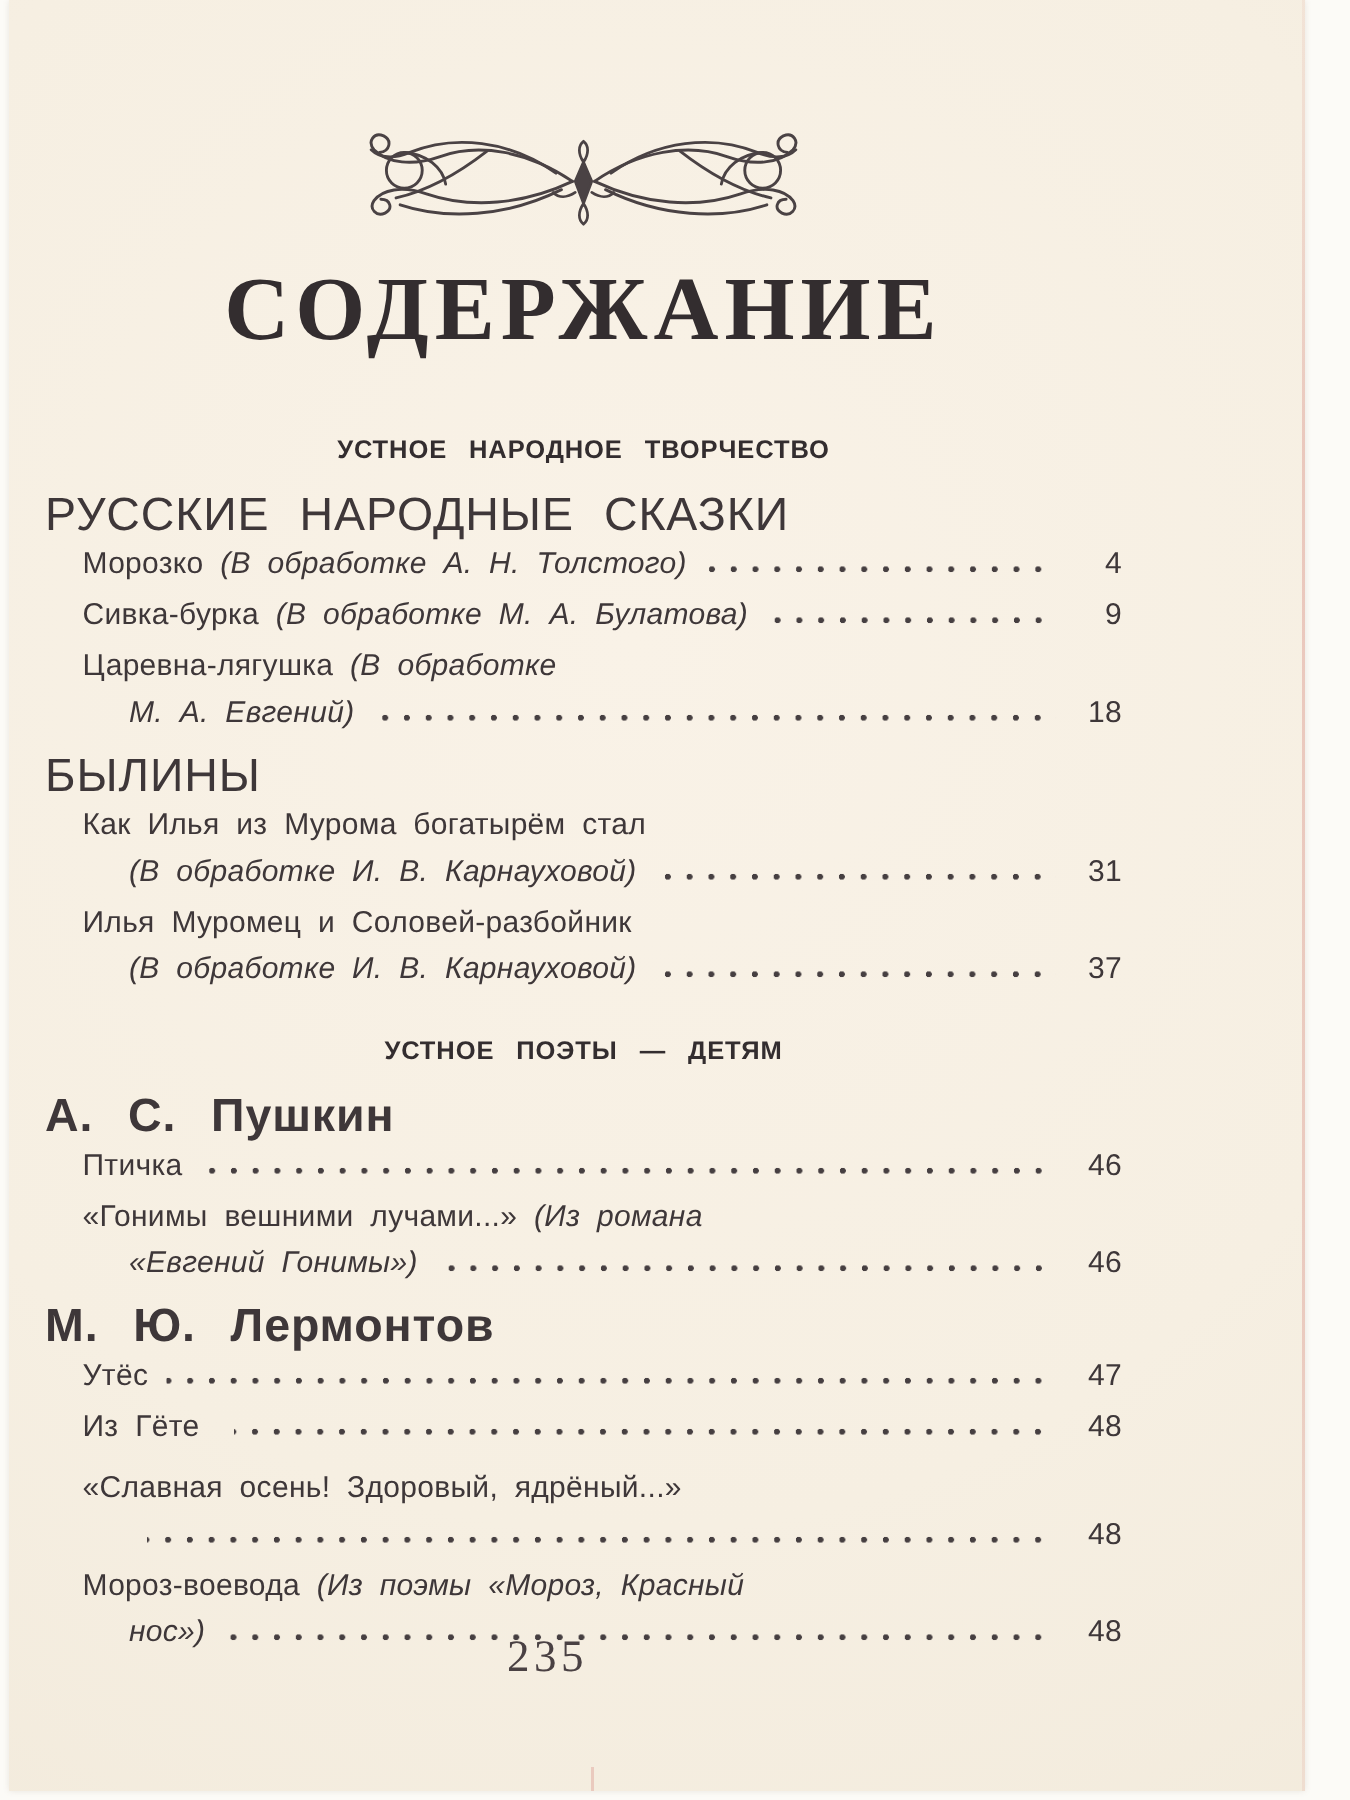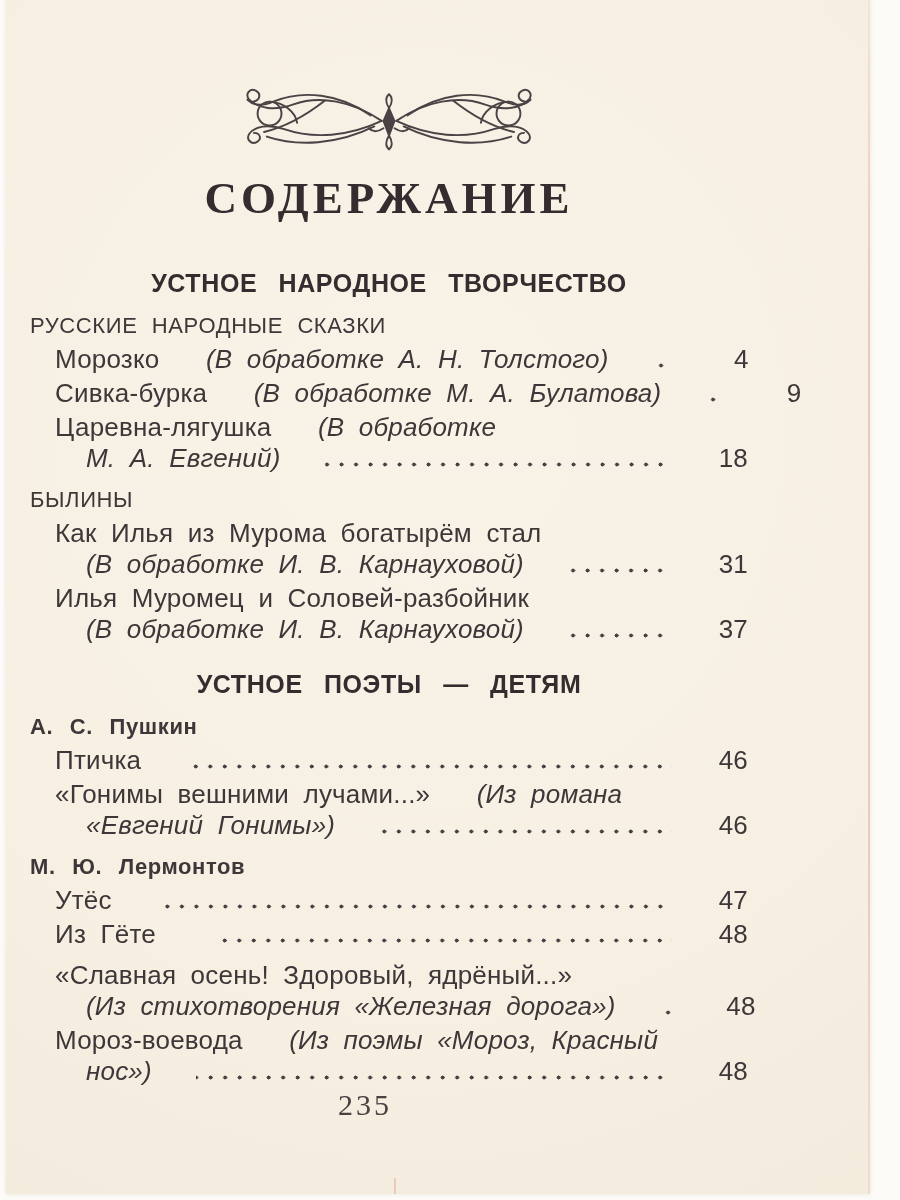--- a/index.html
+++ b/index.html
@@ -36,55 +36,54 @@
     color:var(--ink);
   }
   .ornament{
     display:block;margin:86px auto 0;
   }
   .title{
     margin:18px 0 0;
     text-align:center;
     font-family:"Liberation Serif",serif;
     font-weight:bold;
-    font-size:45px;
+    font-size:60px;
     letter-spacing:4px;
     color:var(--ink-dark);
   }
   .toc{margin-top:44px;}
   .sec + .sec{margin-top:24px;}
   .sec-h{
     text-align:center;
     font-weight:bold;
-    font-size:25px;
+    font-size:17px;
     line-height:30px;
     letter-spacing:0.6px;
     word-spacing:0.55em;
     color:var(--ink-dark);
     margin-bottom:12px;
   }
   .grp{margin-top:10px;}
   .sub{
-    font-size:22px;
+    font-size:31px;
     line-height:31px;
     letter-spacing:0.6px;
     word-spacing:0.35em;
     margin-bottom:2px;
   }
   .sub.b{font-weight:bold;word-spacing:0.45em;}
   .entry{margin:3px 0;}
   .row{
     display:flex;
     align-items:baseline;
-    font-size:26px;
+    font-size:20px;
     line-height:31px;
     word-spacing:0.27em;
     letter-spacing:0.2px;
     padding-left:25px;
-    gap:32px;
   }
   .row.cont{padding-left:56px;}
   .txt{white-space:pre;}
   .it{font-style:italic;text-align:center;}
   .leader{
     flex:1 1 auto;
     height:5px;
     margin:0 6px 0 12px;
     min-width:20px;
     background-image:radial-gradient(circle at 2.5px 2.5px, var(--dot) 1.8px, rgba(0,0,0,0) 2.2px);
@@ -231,21 +230,20 @@
                 <span class="pg">48</span>
               </div>
             </div>
           </div>
           <div class="grp">
             <div class="entry">
               <div class="row">
                 <span class="txt">«Славная осень! Здоровый, ядрёный...»</span>
               </div>
               <div class="row cont">
-                <span class="txt it">(Из стихотворения «Железная дорога»)</span>
                 <div class="leader"></div>
                 <span class="pg">48</span>
               </div>
             </div>
             <div class="entry">
               <div class="row">
                 <span class="txt">Мороз-воевода </span>
                 <span class="txt it">(Из поэмы «Мороз, Красный</span>
               </div>
               <div class="row cont">

